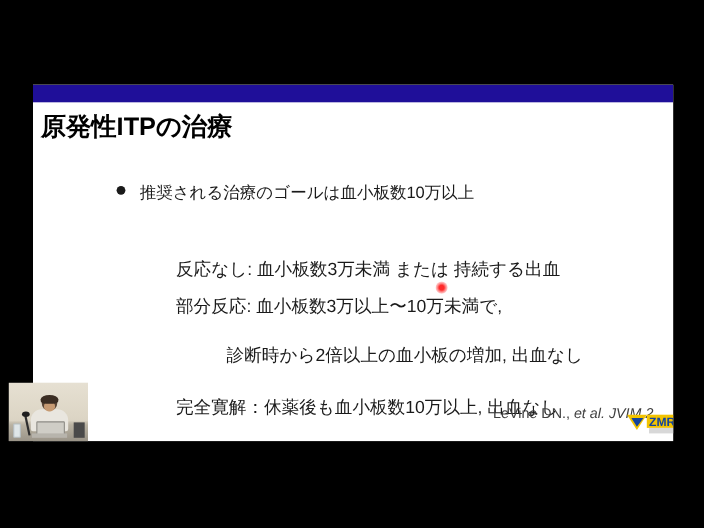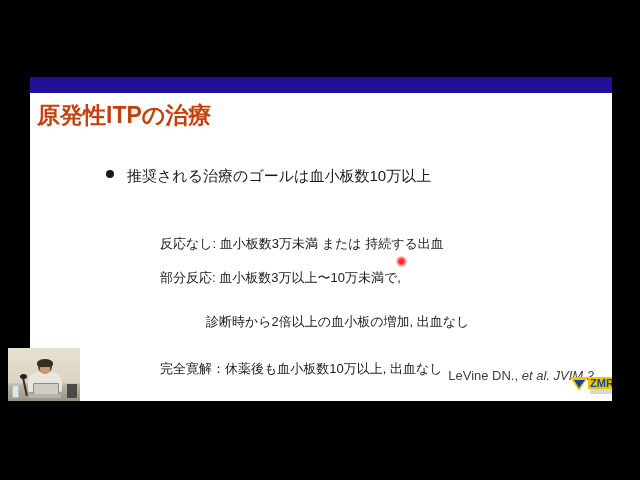--- a/index.html
+++ b/index.html
@@ -41,21 +41,21 @@
     height: 16px;
     background: #1f0f99;
   }
 
   #slide-title {
     position: absolute;
     left: 7px;
     top: 26px;
     font-size: 23px;
     font-weight: bold;
-    color: #c2410c;
+    color: #000000;
     letter-spacing: 0px;
     white-space: nowrap;
     line-height: 1.1;
   }
 
   
   .bullet-row {
     position: absolute;
     display: flex;
     align-items: baseline;
@@ -79,21 +79,21 @@
     line-height: 1.2;
   }
 
   #bullet-1 { left: 76px; top: 78px; }
   #bullet-2 { left: 76px; top: 120px; }
 
   .sub-line {
     position: absolute;
     white-space: nowrap;
     color: #1a1a1a;
-    font-size: 13px;
+    font-size: 16px;
     line-height: 1.2;
   }
   #sub-1  { left: 130px; top: 159px; }
   #sub-2  { left: 130px; top: 193px; }
   #sub-2b { left: 176px; top: 217px; margin-top: 20px; }
   #sub-3  { left: 130px; top: 248px; }
   #sub-4  { left: 130px; top: 284px; }
 
   
   #citation {

